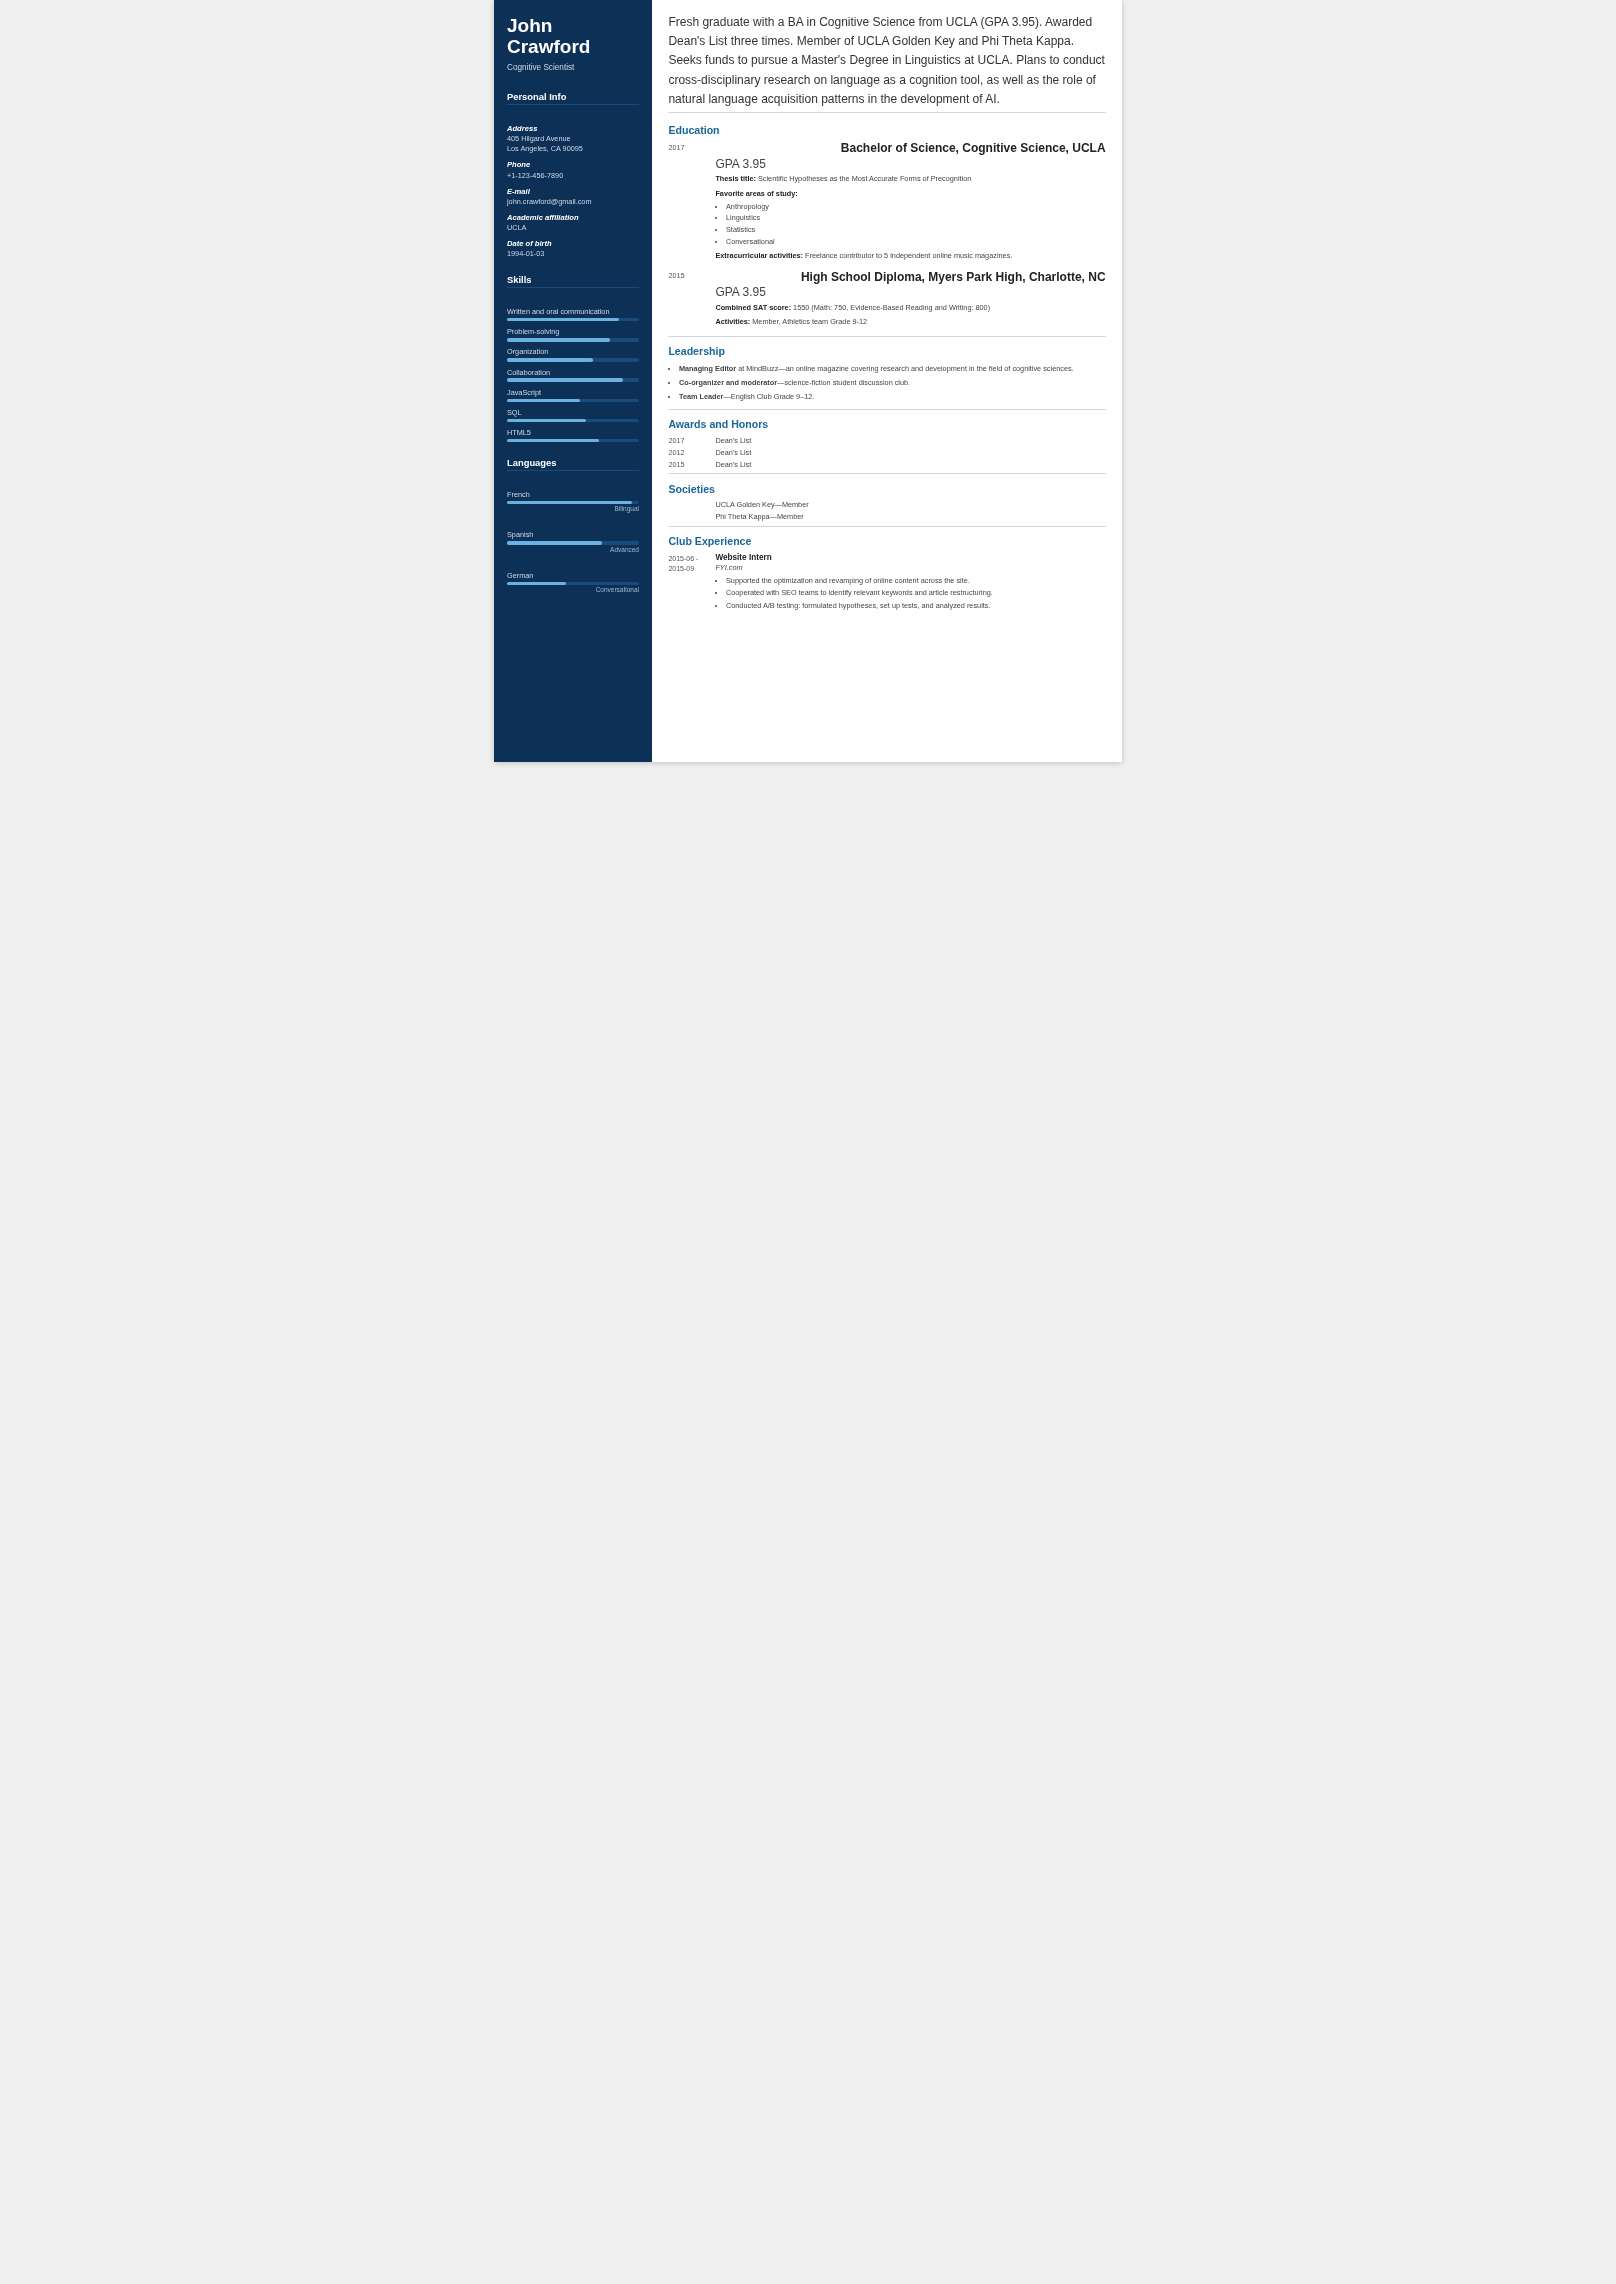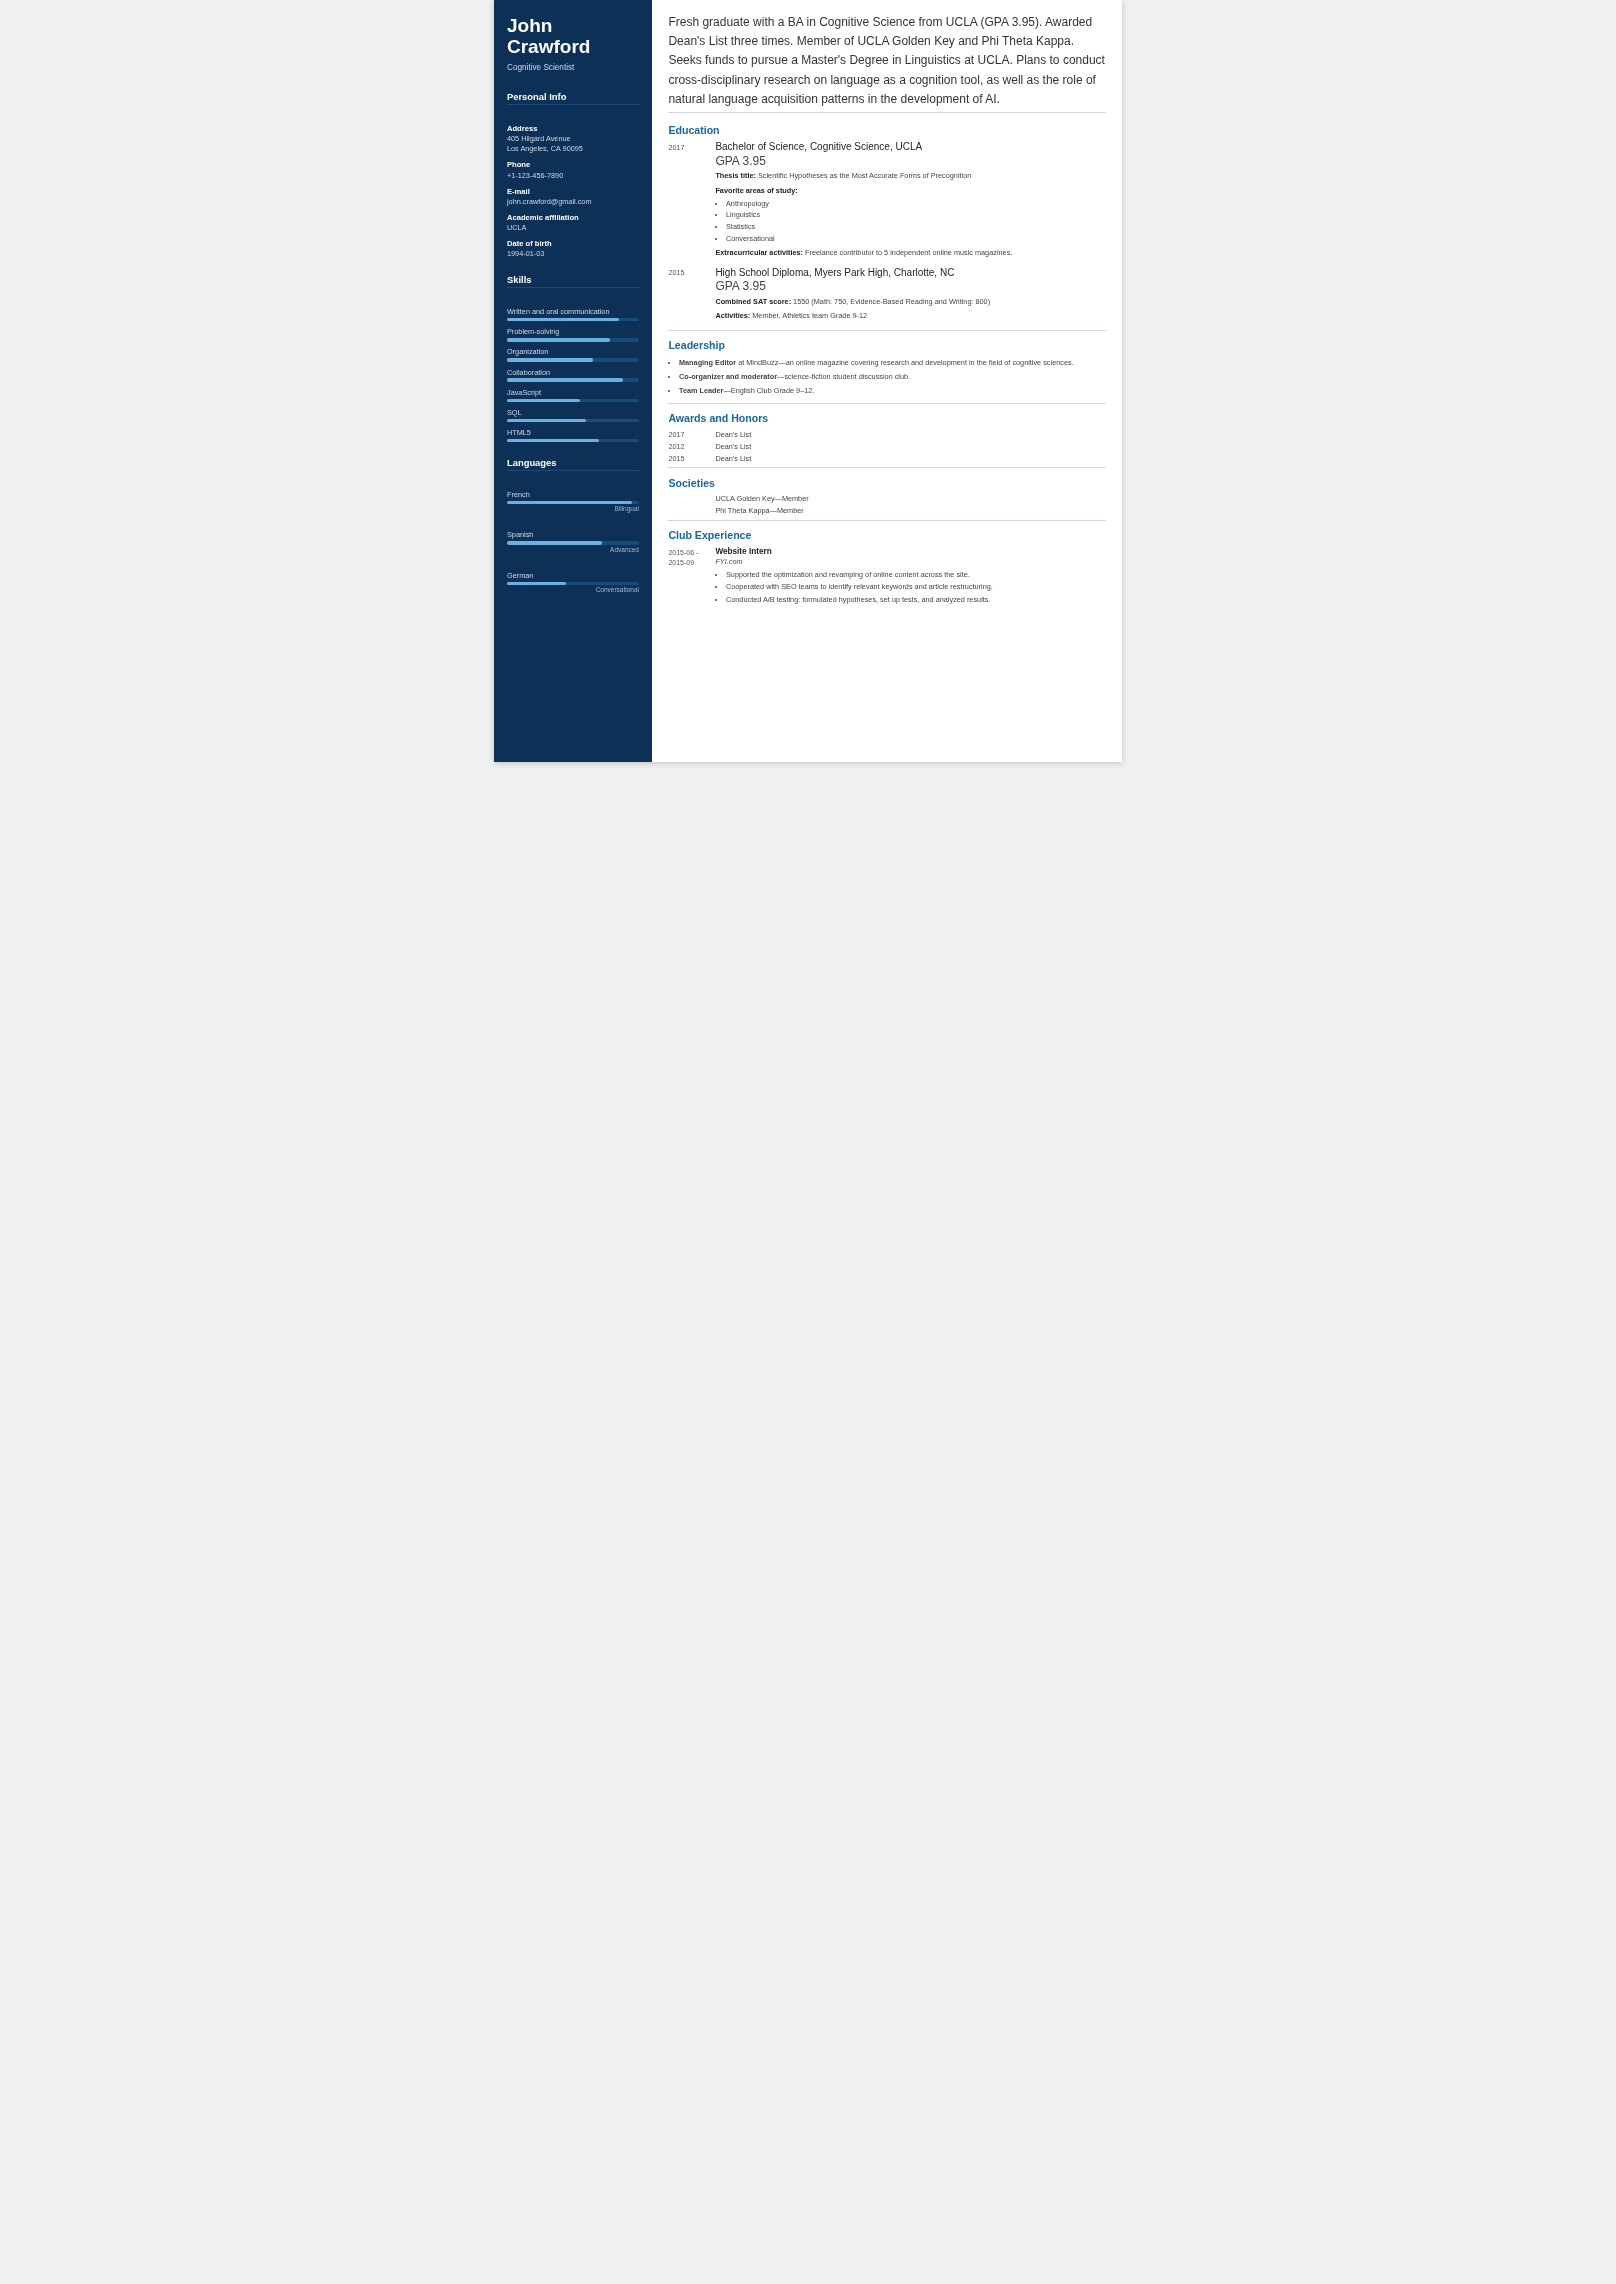--- a/index.html
+++ b/index.html
@@ -52,20 +52,21 @@
       color: #fff;
       border-bottom: 1.2px solid #1a4a7a;
       padding-bottom: 2.3px;
       margin-bottom: 19px;
     }
     .info-label {
       font-weight: bold;
       color: #fff;
       font-size: 7.6px;
       margin-top: 5.9px;
+      font-style: italic;
     }
     .info-value {
       color: #cdd8e8;
       font-size: 7.3px;
       margin-top: 1.2px;
       line-height: 1.4;
     }
     
     .skill-name {
       color: #cdd8e8;
@@ -143,23 +144,24 @@
       width: 47px;
       min-width: 47px;
       color: #555;
       font-size: 7.3px;
       padding-top: 1.2px;
     }
     .edu-content {
       flex: 1;
     }
     .edu-degree {
-      font-weight: normal;
-      font-size: 10px;
+      font-weight: bold;
+      font-size: 12px;
       color: #222;
+      text-align: right;
     }
     .edu-gpa {
       font-size: 12px;
       color: #444;
       margin-top: 1.2px;
     }
     .edu-detail {
       font-size: 7.3px;
       color: #444;
       margin-top: 3.5px;

